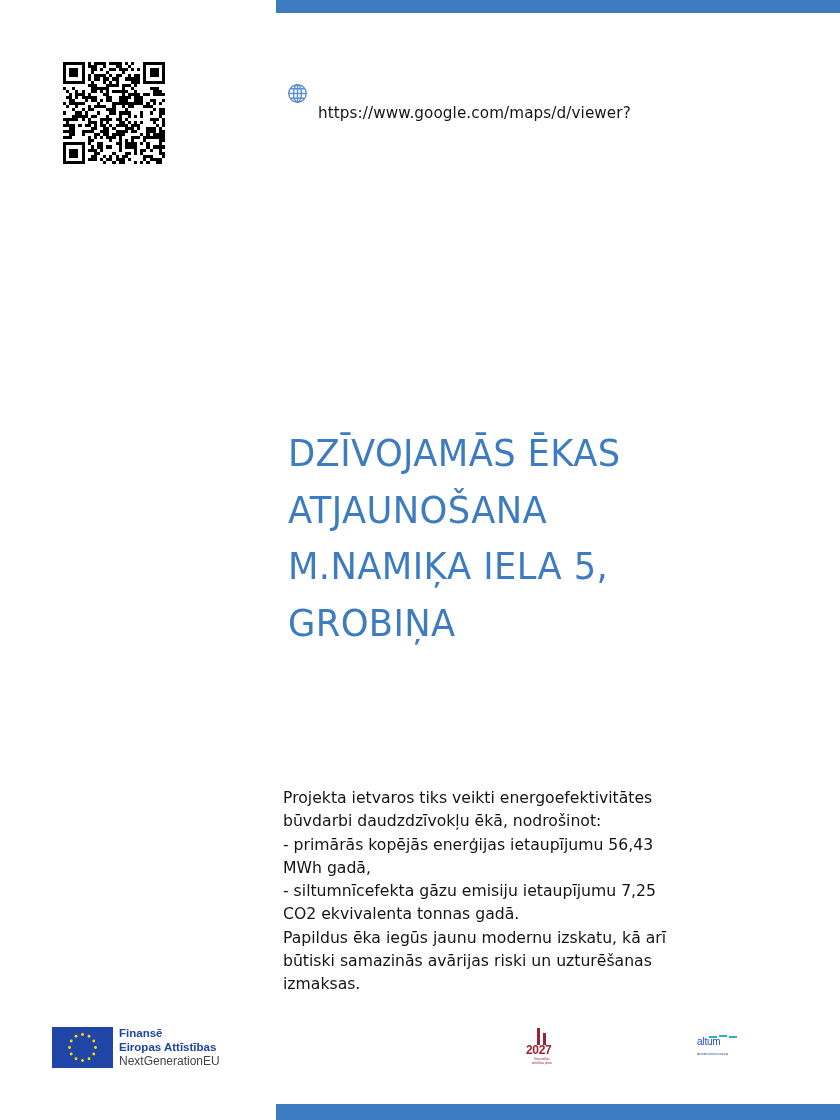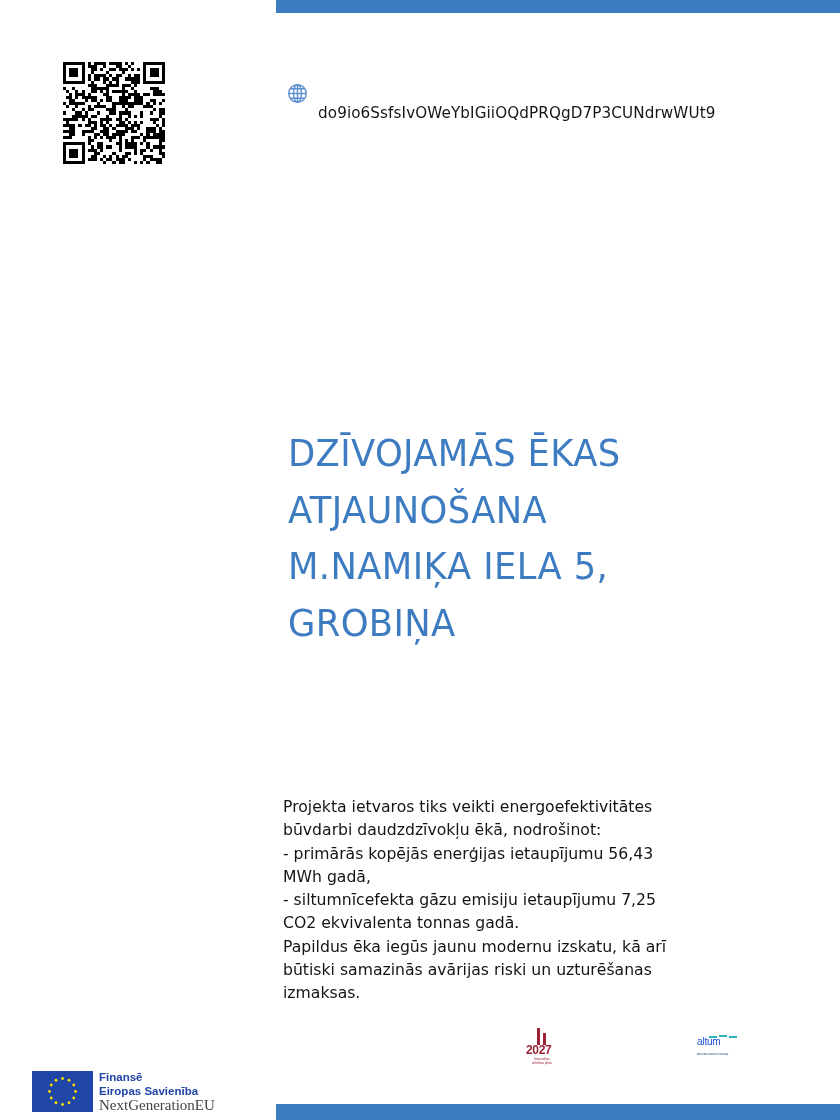--- a/index.html
+++ b/index.html
@@ -14,30 +14,30 @@
 
   .link-block { position: absolute; left: 287px; top: 80px; width: 500px; }
   .globe { position: absolute; left: 0; top: 3px; width: 21px; height: 21px; }
   .url { position: absolute; left: 31px; top: 0; width: 470px; font-family: "DejaVu Sans", sans-serif;
          font-size: 15.2px; line-height: 22.3px; color: #151515; word-break: break-all; white-space: pre-line; letter-spacing: 0.1px; }
 
   .title { position: absolute; left: 288px; top: 425px; width: 520px; }
   .title div { font-family: "DejaVu Sans", sans-serif; font-size: 38px; line-height: 56.5px; color: #3d7cc0;
                letter-spacing: 0.4px; white-space: nowrap; font-weight: normal; transform: scaleX(0.93); transform-origin: left; }
 
-  .desc { position: absolute; left: 283px; top: 786px; width: 480px; margin-top: 9px; }
+  .desc { position: absolute; left: 283px; top: 786px; width: 480px; }
   .desc div { font-family: "DejaVu Sans", sans-serif; font-size: 16.4px; line-height: 23.3px; color: #141414; white-space: nowrap;
               transform: scaleX(0.955); transform-origin: left; }
 
-  .eu-logo { position: absolute; left: 32px; top: 1027px; width: 180px; height: 42px; margin-top: 44px; }
+  .eu-logo { position: absolute; left: 52px; top: 1027px; width: 180px; height: 42px; }
   .eu-flag { position: absolute; left: 0; top: 0; width: 61px; height: 41px; background: #1f45a6; }
   .eu-flag svg { width: 61px; height: 41px; display: block; }
   .eu-text { position: absolute; left: 67px; top: -1px; }
   .eu-line1, .eu-line2 { font-family: "Liberation Sans", sans-serif; font-weight: bold; font-size: 11.5px; line-height: 14px; color: #1f45a6; }
-  .eu-line3 { font-family: Liberation Serif, serif; font-size: 15px; line-height: 14px; color: #444; }
+  .eu-line3 { font-family: Liberation Sans, sans-serif; font-size: 12px; line-height: 14px; color: #444; }
 
   .npp-logo { position: absolute; left: 524px; top: 1025px; width: 36px; height: 44px; }
   .npp-bars { position: absolute; left: 11px; top: 3px; width: 14px; height: 17px; }
   .npp-bar { position: absolute; top: 0; width: 3px; background: #9b2335; }
   .npp-year { position: absolute; left: 2px; top: 18px; font-family: "Liberation Sans", sans-serif; font-weight: bold; font-size: 12px; color: #9b2335; letter-spacing: -0.3px; }
   .npp-sub { position: absolute; left: 4px; top: 33px; width: 28px; font-family: "Liberation Sans", sans-serif; font-size: 3px; line-height: 3.5px; color: #9b2335; text-align: center; }
 
   .altum-logo { position: absolute; left: 695px; top: 1033px; width: 46px; height: 26px; }
   .altum-dashes { position: absolute; left: 14px; top: 2px; width: 30px; height: 3px; }
   .altum-dash { position: absolute; top: 0; height: 2px; background: #2bb3c0; }
@@ -508,21 +508,21 @@
   <svg class="globe" viewBox="0 0 24 24">
     <g fill="none" stroke="#5b8fd0" stroke-width="1.6">
       <circle cx="12" cy="12" r="10"></circle>
       <ellipse cx="12" cy="12" rx="4.5" ry="10"></ellipse>
       <line x1="2" y1="12" x2="22" y2="12"></line>
       <path d="M4 6.5 H20 M4 17.5 H20"></path>
       <line x1="12" y1="2" x2="12" y2="22"></line>
     </g>
   </svg>
   <div class="url">
-    <div>do9io6SsfsIvOWeYbIGiiOQdPRQgD7P3CUNdrwWUt9</div>
+    <div>https://www.google.com/maps/d/viewer?</div>
   </div>
 </div>
 
 <div class="title">
   <div>DZĪVOJAMĀS ĒKAS</div>
   <div>ATJAUNOŠANA</div>
   <div>M.NAMIĶA IELA 5,</div>
   <div>GROBIŅA</div>
 </div>
 
@@ -550,21 +550,21 @@
         <circle cx="30.50" cy="33.50" r="1.4" fill="#ffdd00"></circle>
         <circle cx="24.00" cy="31.76" r="1.4" fill="#ffdd00"></circle>
         <circle cx="19.24" cy="27.00" r="1.4" fill="#ffdd00"></circle>
         <circle cx="17.50" cy="20.50" r="1.4" fill="#ffdd00"></circle>
         <circle cx="19.24" cy="14.00" r="1.4" fill="#ffdd00"></circle>
         <circle cx="24.00" cy="9.24" r="1.4" fill="#ffdd00"></circle>
       </svg>
   </div>
   <div class="eu-text">
     <div class="eu-line1">Finansē</div>
-    <div class="eu-line2">Eiropas Savienība</div>
+    <div class="eu-line2">Eiropas Attīstības</div>
     <div class="eu-line3">NextGenerationEU</div>
   </div>
 </div>
 
 <div class="npp-logo">
   <div class="npp-bars">
     <div class="npp-bar" style="left:2px; height:17px;"></div>
     <div class="npp-bar" style="left:8px; top:5px; height:12px;"></div>
   </div>
   <div class="npp-year">2027</div>

